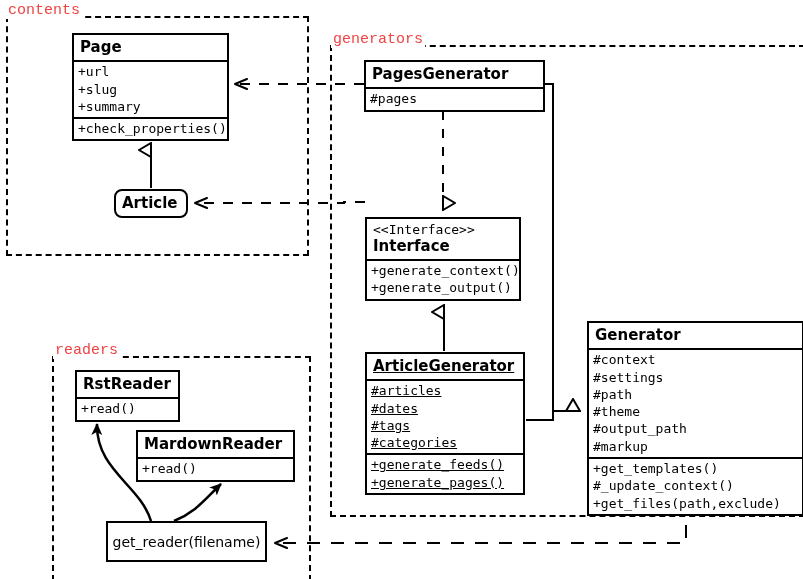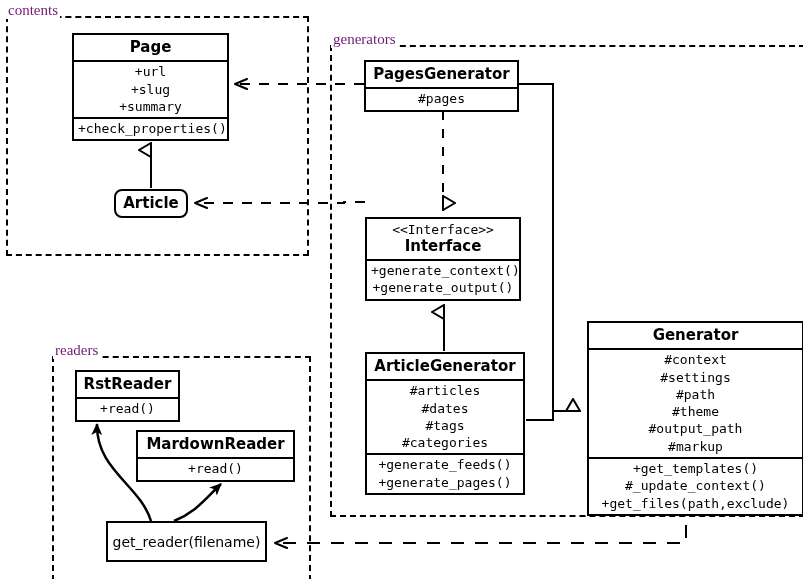--- a/index.html
+++ b/index.html
@@ -26,56 +26,54 @@
   }
   
   .package {
     position: absolute;
     border: 2px solid #000;
     border-style: dashed;
     background: transparent;
   }
   .package-label {
     position: absolute;
-    font-family: Liberation Serif, serif;
+    font-family: Liberation Mono, monospace;
     font-size: 15px;
-    color: #701a75;
+    color: #ef4444;
     background: #ffffff;
     padding: 0 2px;
     white-space: nowrap;
   }
   
   .uml-class {
     position: absolute;
     border: 2px solid #000;
     background: #ffffff;
     box-sizing: border-box;
   }
   .uml-name {
-    text-align: center;
     font-weight: bold;
     font-size: 15px;
     font-family: "DejaVu Sans", sans-serif;
     color: #000;
     padding: 4px 6px 4px 6px;
     line-height: 1.15;
     white-space: nowrap;
   }
   .uml-stereotype {
     display: block;
     font-weight: normal;
     font-size: 13px;
     font-family: "DejaVu Sans Mono", monospace;
   }
   .uml-sep {
     border-top: 2px solid #000;
   }
   .uml-compartment {
     padding: 1px 4px 2px 4px;
-    text-align: center;
   }
   .uml-item {
     font-family: "DejaVu Sans Mono", monospace;
     font-size: 13px;
     color: #000;
     line-height: 1.33;
     white-space: nowrap;
   }
   .plain-box {
     position: absolute;
@@ -186,39 +184,39 @@
     </div>
     <div class="uml-compartment uml-sep">
       <div class="uml-item">+check_properties()</div>
     </div>
   </div>
 
   <div class="uml-class" style="left:114px; top:189px; width:74px;border-radius:8px;">
     <div class="uml-name">Article</div>
   </div>
 
-  <div class="uml-class" style="left:364px; top:60px; width:155px;">
+  <div class="uml-class" style="left:364px; top:60px; width:181px;">
     <div class="uml-name">PagesGenerator</div>
     <div class="uml-compartment uml-sep">
       <div class="uml-item">#pages</div>
     </div>
   </div>
 
   <div class="uml-class" style="left:365px; top:217px; width:156px;">
     <div class="uml-name">
       <span class="uml-stereotype">&lt;&lt;Interface&gt;&gt;</span>
       <span>Interface</span>
     </div>
     <div class="uml-compartment uml-sep">
       <div class="uml-item">+generate_context()</div>
       <div class="uml-item">+generate_output()</div>
     </div>
   </div>
 
-  <div class="uml-class" style="left:365px; top:352px; width:160px;">
+  <div class="uml-class" style="left:365px; top:352px; width:160px;text-decoration:underline;">
     <div class="uml-name">ArticleGenerator</div>
     <div class="uml-compartment uml-sep">
       <div class="uml-item">#articles</div>
       <div class="uml-item">#dates</div>
       <div class="uml-item">#tags</div>
       <div class="uml-item">#categories</div>
     </div>
     <div class="uml-compartment uml-sep">
       <div class="uml-item">+generate_feeds()</div>
       <div class="uml-item">+generate_pages()</div>

